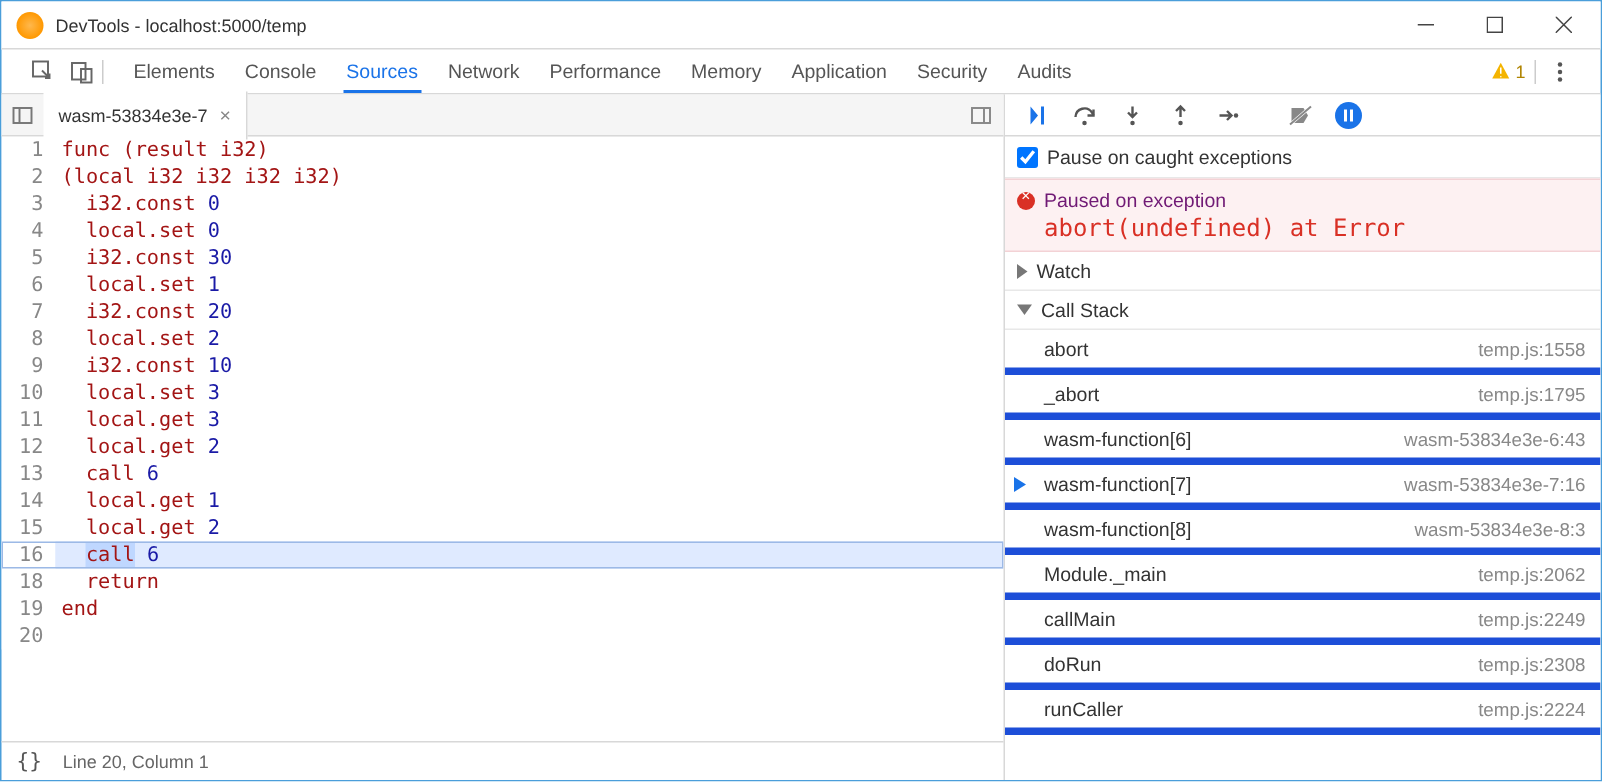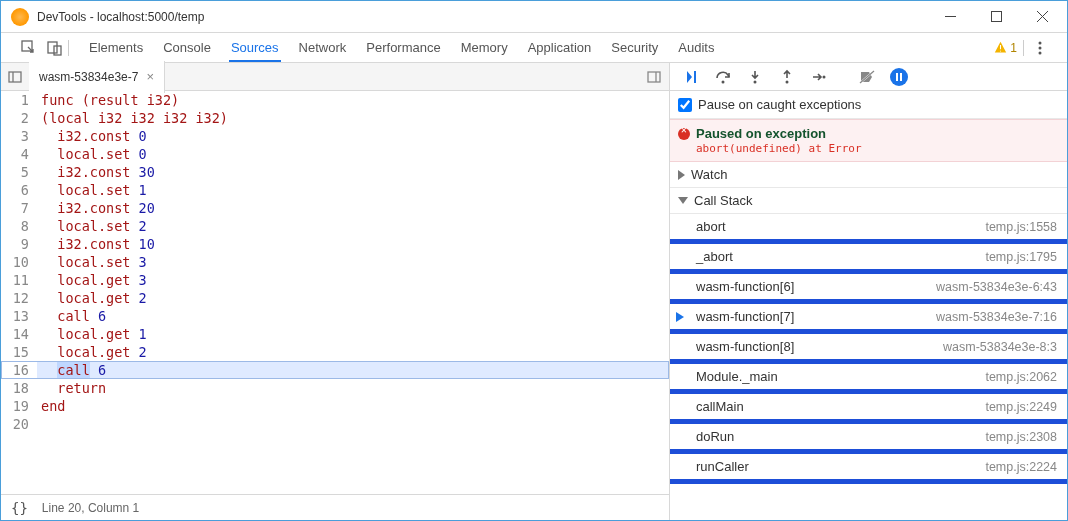--- a/index.html
+++ b/index.html
@@ -54,22 +54,22 @@
 .pausebadge{width:18px;height:18px;border-radius:50%;background:#1a73e8;display:flex;align-items:center;justify-content:center}
 .pausebadge svg{width:10px;height:10px;fill:#fff}
 .tbgap{width:10px}
 
 .rightscroll{flex:1;overflow-y:scroll;overflow-x:hidden}
 .checkrow{padding:6px 8px;display:flex;align-items:center;gap:6px;border-bottom:1px solid #e8e8e8;font-size:13px}
 .checkrow input{width:14px;height:14px}
 .pausebox{background:#fdf1f2;border-top:1px solid #f3d2d5;border-bottom:1px solid #f3d2d5;padding:6px 10px 6px 26px;position:relative}
 .pausebox::before{content:"";position:absolute;left:8px;top:8px;width:12px;height:12px;background:#d93025;border-radius:50%}
 .pausebox::after{content:"✕";position:absolute;left:10.5px;top:6px;font-size:8px;color:#fff}
-.pausebox .ptitle{color:#14532d;font-weight:700;font-size:13px}
-.pausebox .pdetail{color:#d93025;font-family:Consolas,monospace;font-size:11px;margin-top:1px}
+.pausebox .ptitle{color:#701a75;font-weight:400;font-size:13px}
+.pausebox .pdetail{color:#d93025;font-family:Consolas,monospace;font-size:16px;margin-top:1px}
 .sectionhead{padding:5px 8px;display:flex;align-items:center;gap:6px;font-size:13px;border-bottom:1px solid #e8e8e8;cursor:default;background:#fff}
 .tri{width:0;height:0;border-style:solid;display:inline-block}
 .tri.right{border-width:5px 0 5px 7px;border-color:transparent transparent transparent #777}
 .tri.down{border-width:7px 5px 0 5px;border-color:#777 transparent transparent transparent}
 .stackitem{display:flex;align-items:flex-end;padding:5px 10px 5px 26px;border-bottom:5px solid #1d4ed8;font-size:13px;position:relative}
 .stackitem .fn{flex:1;color:#333}
 .stackitem .loc{color:#888;font-size:12.5px}
 .stackitem.current::before{content:"";position:absolute;left:6px;top:8px;width:0;height:0;border-style:solid;border-width:5px 0 5px 8px;border-color:transparent transparent transparent #1a73e8}
 </style>
 </head>

